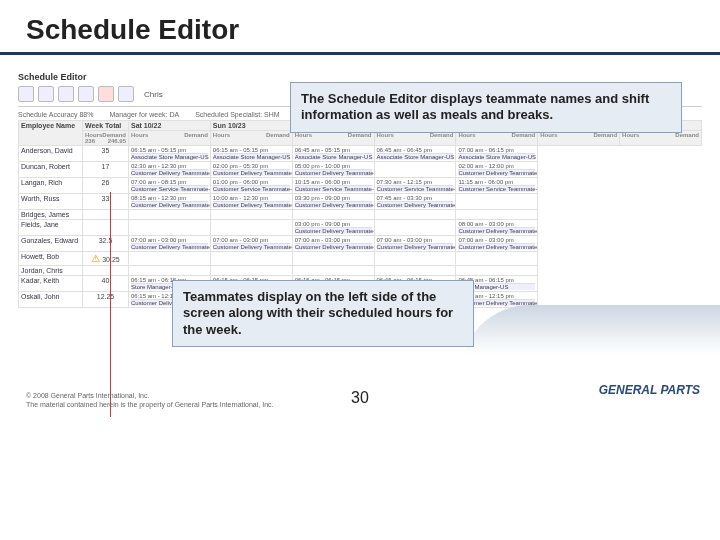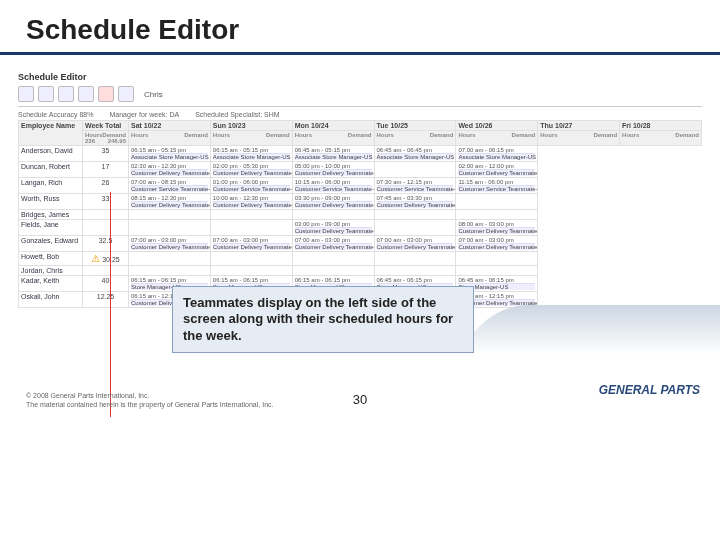--- a/index.html
+++ b/index.html
@@ -1,38 +1,38 @@
 <!DOCTYPE html>
 <html><head>
 <meta charset="utf-8">
 <style>
 html,body{margin:0;padding:0;font-family:Arial,Helvetica,sans-serif;background:#fff}
 .slide{width:720px;height:417px;position:relative;overflow:hidden}
 .title{font-size:28px;font-weight:bold;color:#222;padding:14px 0 6px 26px;border-bottom:3px solid #1a3a6a}
 .callout{position:absolute;background:#e6ecf3;border:1px solid #8aa0c0;padding:8px 10px;font-size:13px;font-weight:bold;color:#222;line-height:1.25}
 .callout.top{left:290px;top:82px;width:370px}
-.callout.mid{left:172px;top:286px;width:280px;z-index:5}
+.callout.mid{left:172px;top:280px;width:280px;z-index:5}
 .app{position:absolute;left:18px;top:72px;width:684px;height:365px;font-size:8px;color:#444}
 .apptitle{font-size:9px;font-weight:bold;color:#333;padding-bottom:2px}
 .toolbar{display:flex;align-items:center;gap:4px;padding:2px 0 4px 0;border-bottom:1px solid #ccc;margin-bottom:2px}
 .tbtn{width:14px;height:14px;border:1px solid #bbb;border-radius:2px;background:#eef}
 .tbtn.r{background:#fdd}
 .filter{font-size:8px;color:#555;padding-left:6px}
 .meta{display:flex;gap:16px;font-size:7px;color:#666;padding:2px 0}
 table.sch{border-collapse:collapse;width:100%;table-layout:fixed}
 .sch th,.sch td{border:1px solid #e0e0e0;font-size:7px;padding:1px 2px;text-align:left;vertical-align:top;overflow:hidden;white-space:nowrap}
 .sch th{background:#f0f0f0;font-weight:bold}
 .hd2{display:flex;justify-content:space-between;font-size:6px;color:#888}
 td.name{font-size:7px;color:#334}
 td.hours{text-align:center;font-size:7px}
 .shift .time{font-size:6px;color:#555}
 .shift .role{font-size:6px;color:#444;background:#eef;border-top:1px solid #dde}
 .warn{color:#e90;font-size:10px}
 .footer{position:absolute;bottom:8px;left:26px;font-size:7px;color:#666;line-height:1.2}
-.pagenum{position:absolute;bottom:10px;left:50%;transform:translateX(-50%);font-size:13px;color:#222}
+.pagenum{position:absolute;bottom:10px;left:50%;transform:translateX(-50%);font-size:16px;color:#222}
 .logo{position:absolute;right:20px;bottom:20px;font-size:12px;font-weight:bold;font-style:italic;color:#2a4a7a}
 .swoosh{position:absolute;right:0;bottom:42px;width:260px;height:70px;border-radius:260px 0 0 0;background:linear-gradient(180deg,#ccd6e2,#fff 70%);pointer-events:none}
 .redline{position:absolute;left:110px;top:192px;width:1px;height:248px;background:#d33}
 </style>
 </head>
 <body>
 
 <div class="slide">
   <div class="title">Schedule Editor</div>
 
@@ -327,20 +327,21 @@
               <div class="time">08:15 am - 12:15 pm</div>
               <div class="role">Customer Delivery Teammate-US</div>
             </td>
           </tr>
         </tbody>
     </table>
   </div>
 
   <div class="redline"></div>
 
+  <div class="callout top">The Schedule Editor displays teammate names and shift information as well as meals and breaks.</div>
   <div class="callout mid">Teammates display on the left side of the screen along with their scheduled hours for the week.</div>
 
   <div class="swoosh"></div>
   <div class="footer">
     <div>© 2008 General Parts International, Inc.</div>
     <div>The material contained herein is the property of General Parts International, Inc.</div>
   </div>
   <div class="pagenum">30</div>
   <div class="logo">GENERAL PARTS</div>
 </div>

